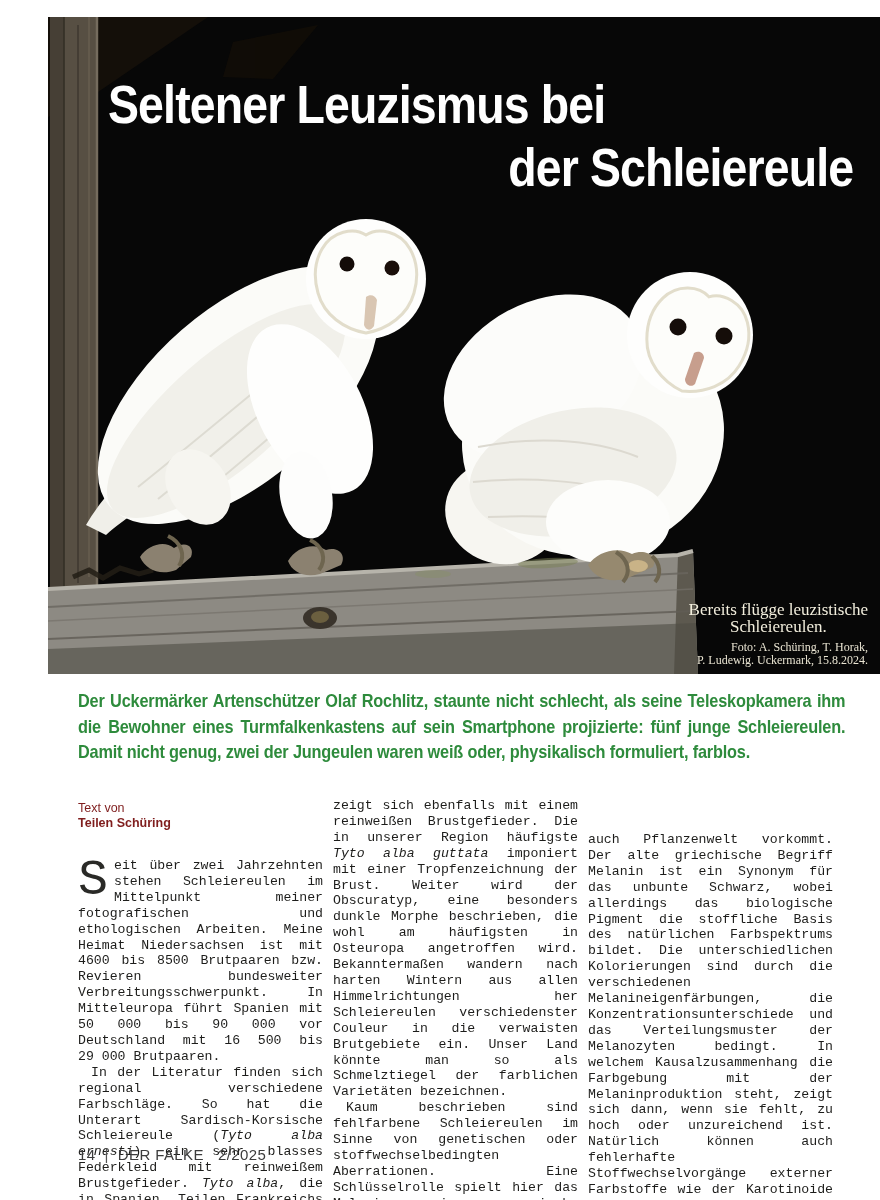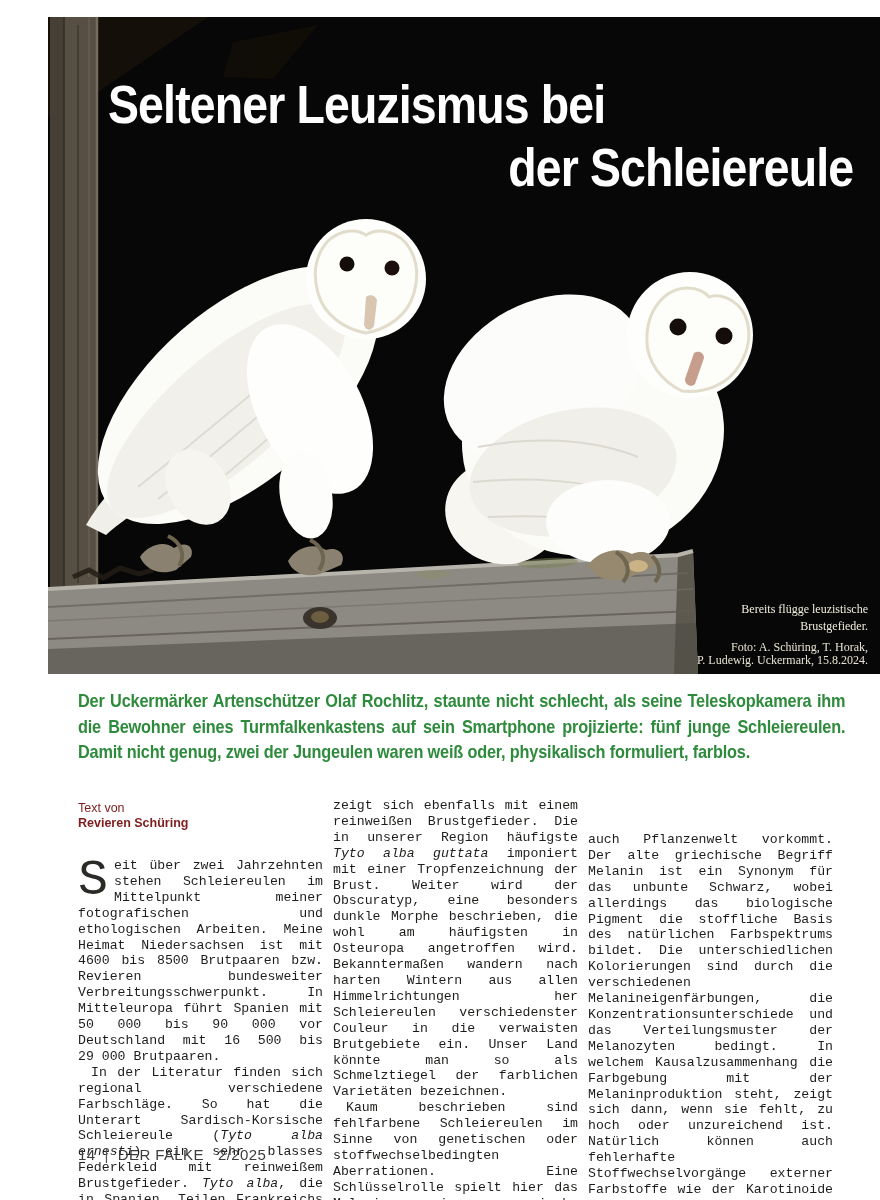--- a/index.html
+++ b/index.html
@@ -7,21 +7,21 @@
         font-family:"Liberation Sans",sans-serif;}
   
   .photo{position:absolute;left:36px;top:5px;width:844px;height:657px;background:#070707;margin:12px;}
   .photo svg{position:absolute;left:0;top:0;}
   .title-line{position:absolute;color:#ffffff;font-weight:bold;font-size:54px;line-height:54px;
               letter-spacing:-1px;white-space:nowrap;}
   .t1{left:60px;top:60px;transform:scaleX(.86);transform-origin:0 0;}
   .t2{right:39px;top:123px;transform:scaleX(.86);transform-origin:100% 0;}
   .photo-caption{position:absolute;right:24px;top:584px;text-align:right;
                  font-family:"Liberation Serif",serif;color:#f2eedd;}
-  .cap-line{font-size:12px;line-height:17px;}
+  .cap-line{font-size:17px;line-height:17px;text-align:center;}
   .credit{margin-top:6px;font-size:12px;line-height:12.5px;color:#e9e4d2;}
   
   .lead{position:absolute;left:78px;top:688px;width:872px;margin:0;
         transform:scaleX(.88);transform-origin:0 0;
         font-size:18.5px;line-height:25.5px;font-weight:bold;letter-spacing:-.2px;
         text-align:justify;color:#2e8b3c;}
   
   .byline{position:absolute;left:78px;top:801px;font-size:12.5px;line-height:15px;color:#7f1d1d;}
   .byline .author{font-weight:bold;}
   .col{position:absolute;width:245px;font-family:Liberation Mono, monospace;
@@ -128,33 +128,33 @@
       </g>
     </svg>
 
     <h1 style="margin:0">
       <span class="title-line t1">Seltener Leuzismus bei</span>
       <span class="title-line t2">der Schleiereule</span>
     </h1>
 
     <figcaption class="photo-caption">
       <div class="cap-line">Bereits flügge leuzistische</div>
-      <div class="cap-line">Brustgefieder.</div>
+      <div class="cap-line">Schleiereulen.</div>
       <div class="credit">
         <div>Foto: A. Schüring, T. Horak,</div>
         <div>P. Ludewig. Uckermark, 15.8.2024.</div>
       </div>
     </figcaption>
   </figure>
 
   <p class="lead" style="color: rgb(46, 139, 60);">Der Uckermärker Artenschützer Olaf Rochlitz, staunte nicht schlecht, als seine Teleskopkamera ihm die Bewohner eines Turmfalkenkastens auf sein Smartphone projizierte: fünf junge Schleiereulen. Damit nicht genug, zwei der Jungeulen waren weiß oder, physikalisch formuliert, farblos.</p>
 
   <div class="byline">
     <div>Text von</div>
-    <div class="author">Revieren Schüring</div>
+    <div class="author">Teilen Schüring</div>
   </div>
 
   <div class="col col1">
     <p><span class="dropcap">S</span><span>eit über zwei Jahrzehnten stehen Schleiereulen im Mittelpunkt meiner fotografischen und ethologischen Arbeiten. Meine Heimat Niedersachsen ist mit 4600 bis 8500 Brutpaaren bzw. Revieren bundesweiter Verbreitungsschwerpunkt. In Mitteleuropa führt Spanien mit 50&nbsp;000 bis 90&nbsp;000 vor Deutschland mit 16&nbsp;500 bis 29&nbsp;000 Brutpaaren.</span></p>
     <p class="indent"><span>In der Literatur finden sich regional verschiedene Farbschläge. So hat die Unterart Sardisch-Korsische Schleiereule (</span><span class="italic">Tyto alba ernesti</span><span>) ein sehr blasses Federkleid mit reinweißem Brustgefieder. </span><span class="italic">Tyto alba</span><span>, die in Spanien, Teilen Frankreichs und England beheimatete sogenannte Nominatform,</span></p>
   </div>
 
   <div class="col col2">
     <p><span>zeigt sich ebenfalls mit einem reinweißen Brustgefieder. Die in unserer Region häufigste </span><span class="italic">Tyto alba guttata</span><span> imponiert mit einer Tropfenzeichnung der Brust. Weiter wird der Obscuratyp, eine besonders dunkle Morphe beschrieben, die wohl am häufigsten in Osteuropa angetroffen wird. Bekanntermaßen wandern nach harten Wintern aus allen Himmelrichtungen her Schleiereulen verschiedenster Couleur in die verwaisten Brutgebiete ein. Unser Land könnte man so als Schmelztiegel der farblichen Varietäten bezeichnen.</span></p>
     <p class="indent">Kaum beschrieben sind fehlfarbene Schleiereulen im Sinne von genetischen oder stoffwechselbedingten Aberrationen. Eine Schlüsselrolle spielt hier das Melanin, eine organische Verbindung des Ammoniaks, die sowohl in der Tier- als</p>

